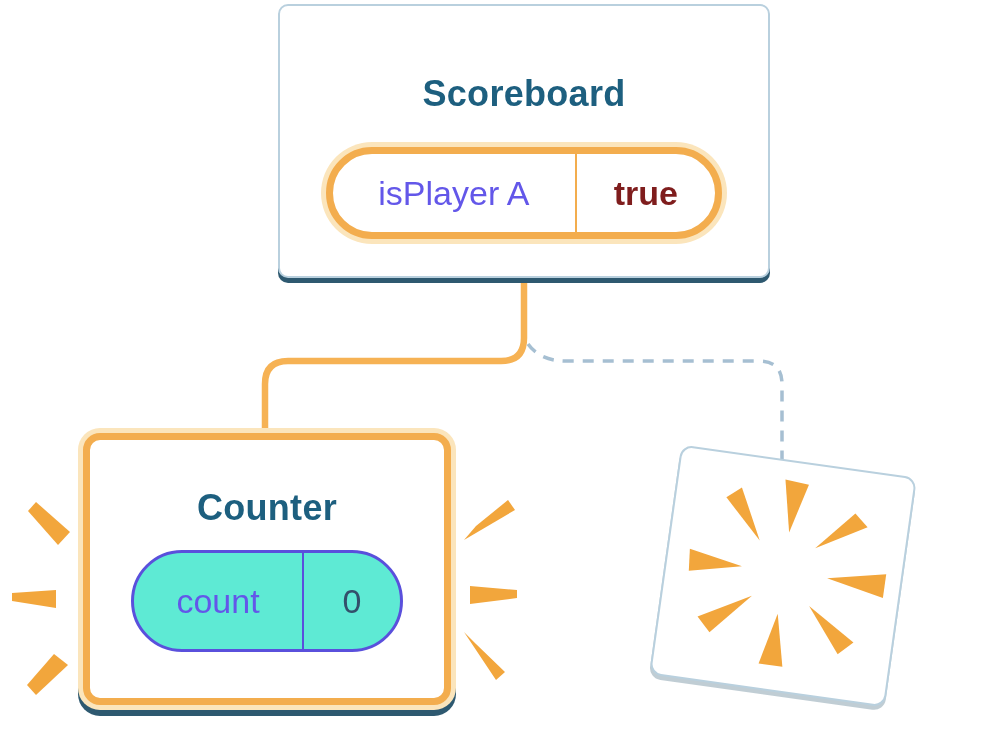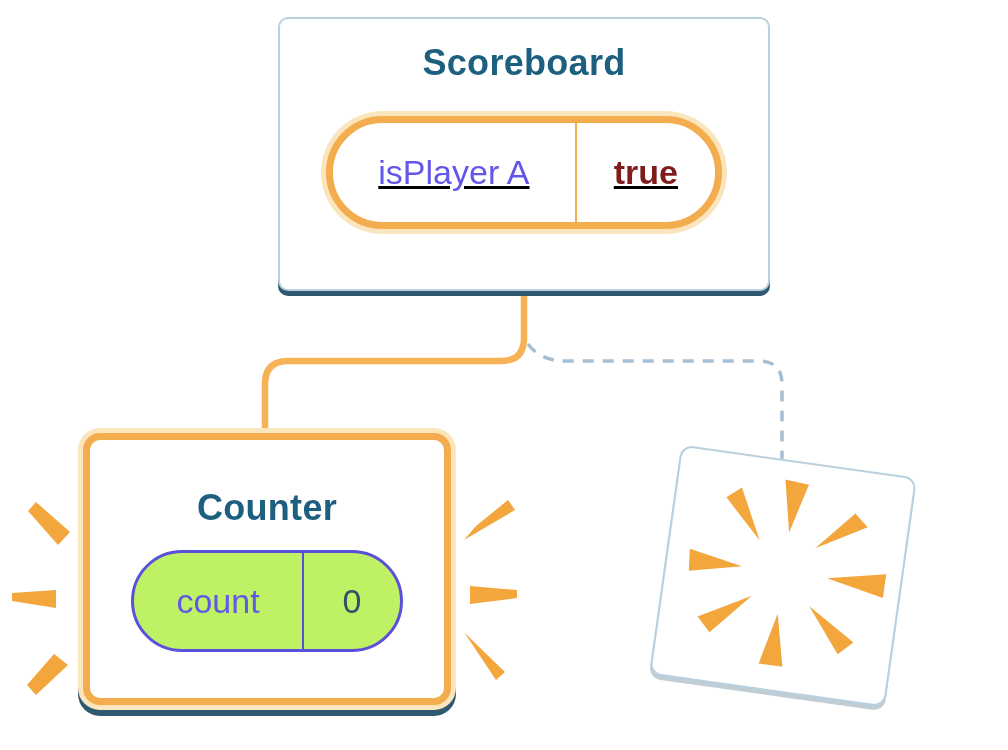--- a/index.html
+++ b/index.html
@@ -13,48 +13,48 @@
   
   .component-card {
     position:absolute; background:#ffffff;
     border:2px solid #B9D0DE; border-radius:10px;
     box-shadow:0 5px 0 #2E5970;
     display:flex; flex-direction:column; align-items:center;
   }
   .card-title { font-size:36px; font-weight:bold; color:#1D5F7F; letter-spacing:.3px; line-height:44px; }
 
   
-  .scoreboard { left:278px; top:4px; width:492px; height:274px; padding-top:22px;margin-top:13px; }
+  .scoreboard { left:278px; top:4px; width:492px; height:274px; padding-top:66px; }
   .scoreboard .card-title { margin-bottom:26px; }
 
   .pill-glow { background:#FBE5BC; border-radius:70px; padding:5px; }
   .pill {
     display:flex; align-items:stretch; background:#ffffff;
     border:7px solid #F3AD4E; border-radius:60px; overflow:hidden;
   }
-  .scoreboard .pill { width:396px; height:113px;text-decoration:underline; }
+  .scoreboard .pill { width:396px; height:92px; }
   .pill .cell { display:flex; align-items:center; justify-content:center; font-size:34px; }
   .pill .key   { flex:1.75; color:#6357E9; }
   .pill .value { flex:1;    color:#7f1d1d; font-weight:bold; }
   .pill .divider { width:2px; background:#F3AD4E; }
 
   
   .counter-glow {
     position:absolute; left:78px; top:428px; width:378px; height:282px;
     background:#FBE5BC; border-radius:22px; padding:5px;
     box-shadow:0 6px 0 #2E5970;
   }
   .counter-inner {
     width:100%; height:100%; background:#ffffff;
     border:7px solid #F3AD4E; border-radius:17px;
     display:flex; flex-direction:column; align-items:center; padding-top:46px;
   }
   .counter-inner .card-title { margin-bottom:20px; }
   .counter-pill {
-    display:flex; align-items:stretch; background:#bef264;
+    display:flex; align-items:stretch; background:#5eead4;
     border:3px solid #5A50DC; border-radius:60px; overflow:hidden;
     width:272px; height:102px;
   }
   .counter-pill .cell { display:flex; align-items:center; justify-content:center; font-size:34px; }
   .counter-pill .key   { flex:1.75; color:#6357E9; }
   .counter-pill .value { flex:1; color:#33506B; }
   .counter-pill .divider { width:2px; background:#5A50DC; }
 
   
   .poof-card {

